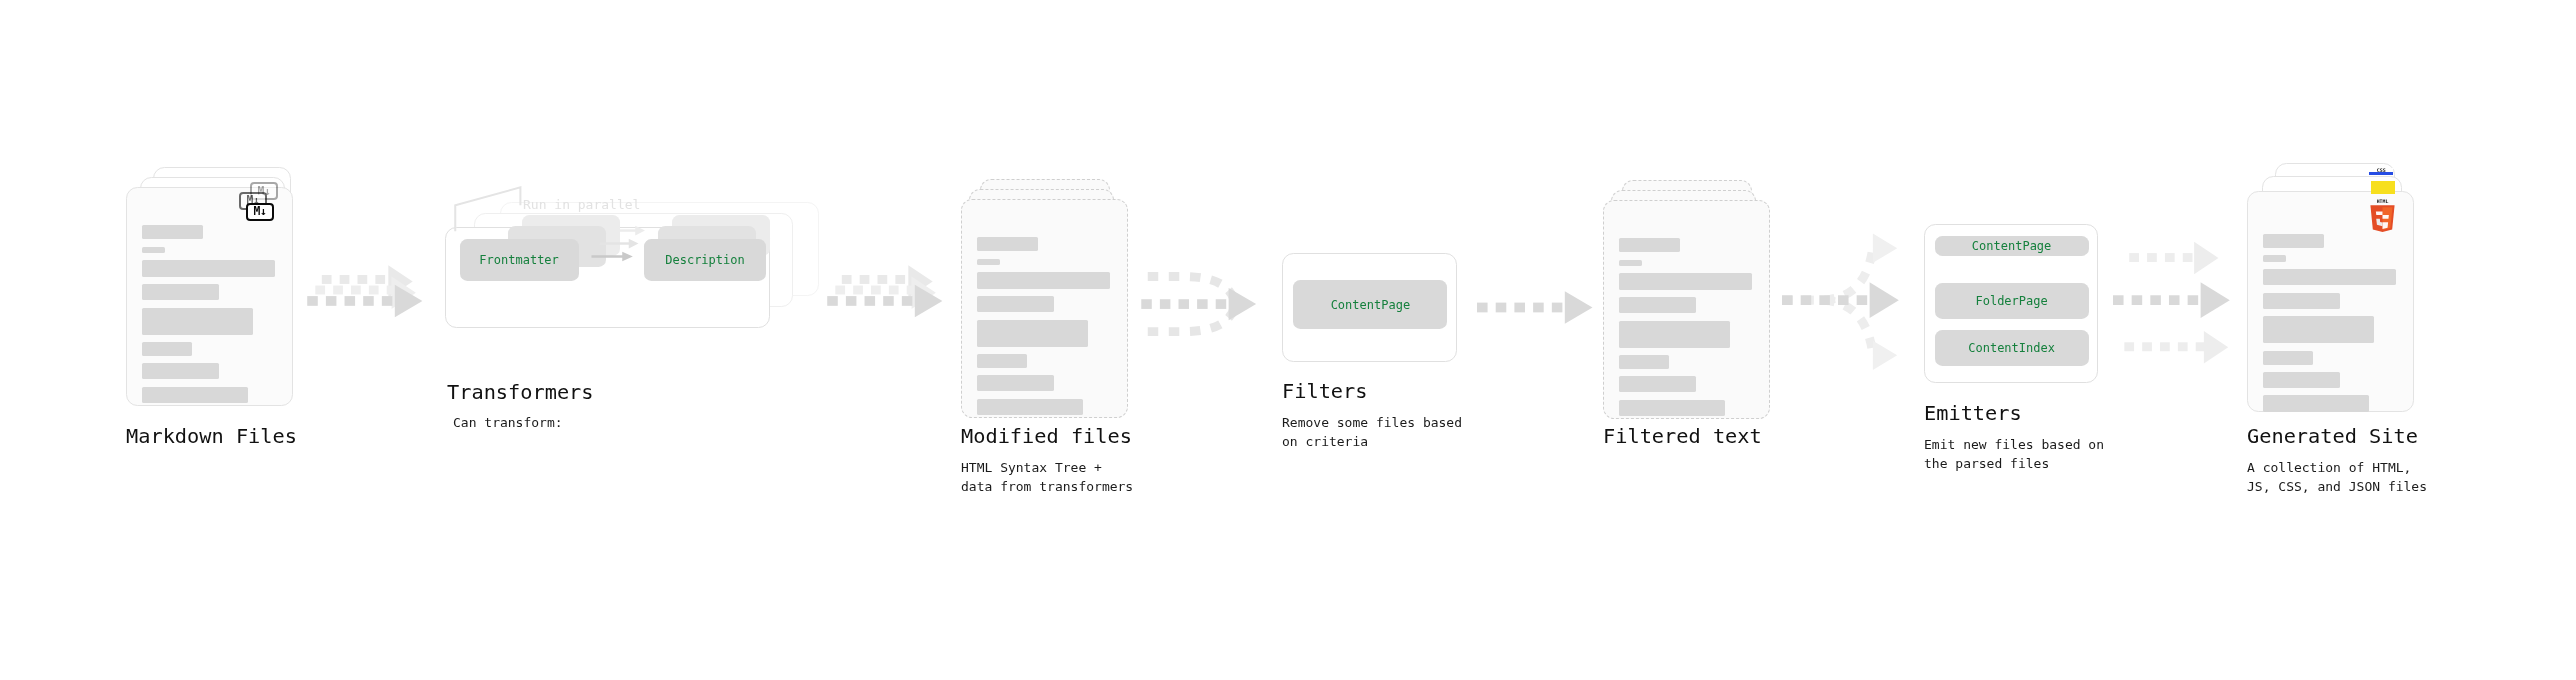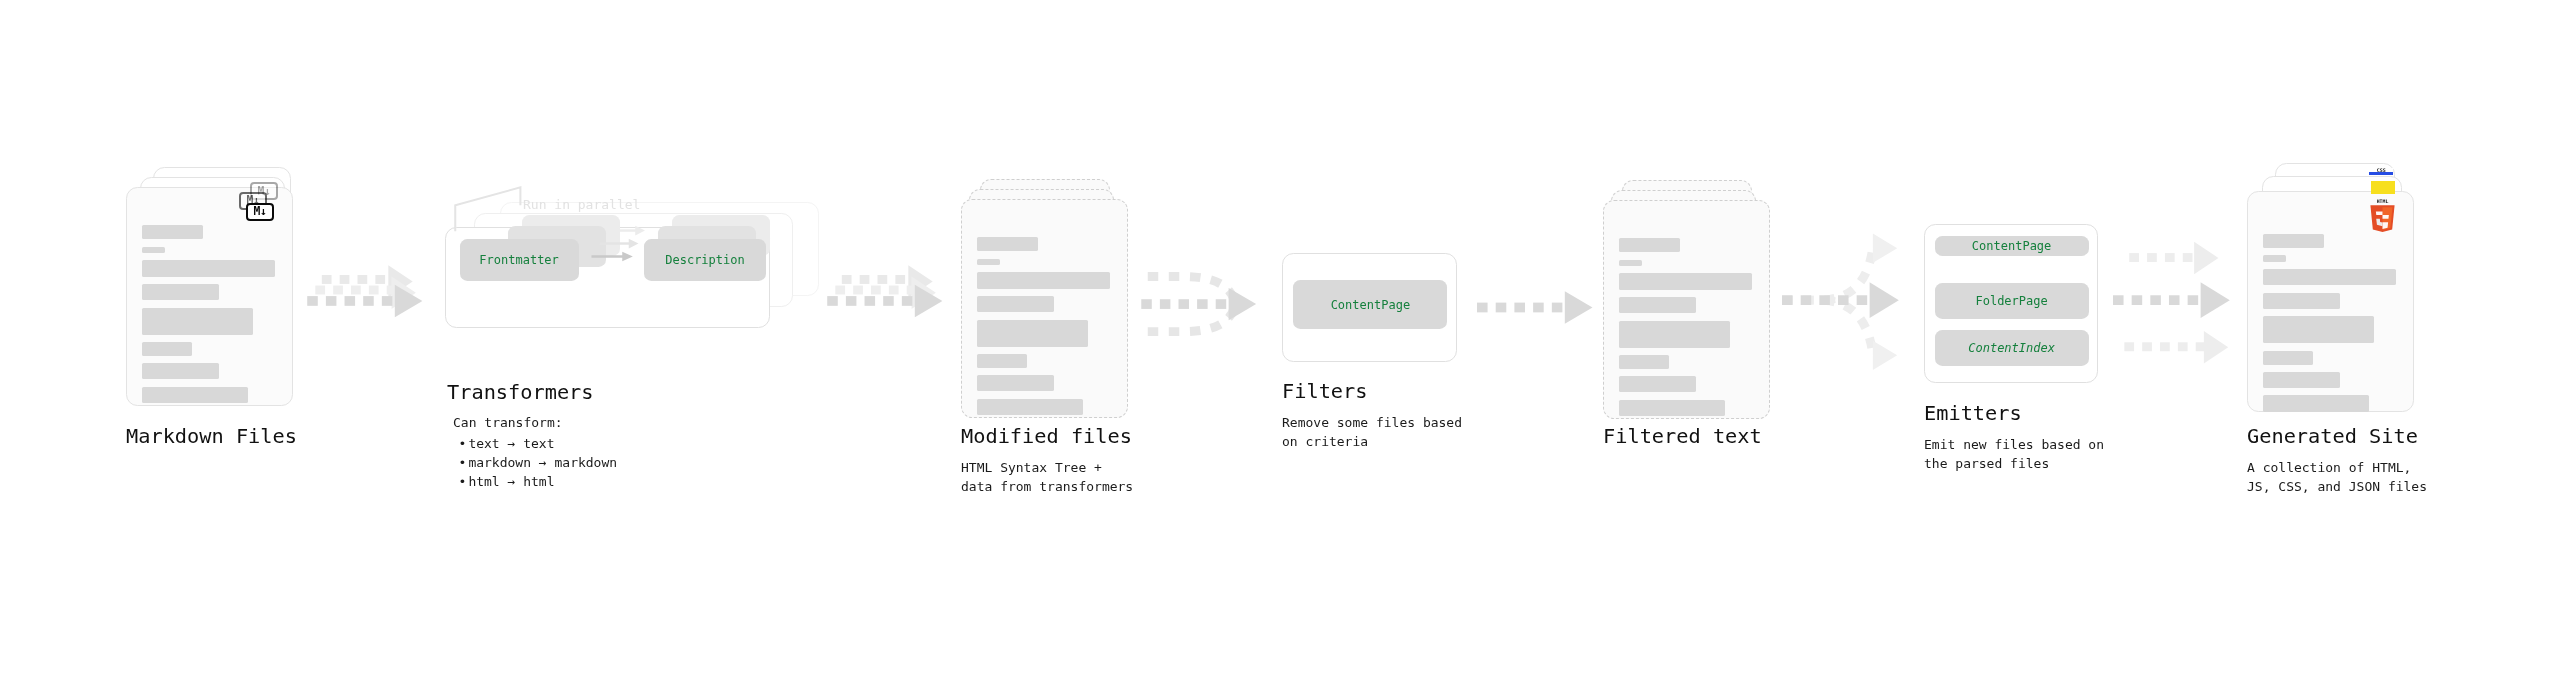--- a/index.html
+++ b/index.html
@@ -193,25 +193,20 @@
     </div>
 
     <svg class="ovl" width="114" height="49" style="left:6.5px; top:-18px;" viewBox="0 0 140 60">
       <path d="M4 58 L4 26 L84 4 L84 26" stroke="#e4e4e4" stroke-width="2.5" fill="none"></path>
     </svg>
   </div>
   <div class="parallel-label" style="left:523px; top:197px;">Run in parallel</div>
 
   <div class="cap-title" style="left:447px; top:380px;">Transformers</div>
   <div class="cap-sub" style="left:447px; top:414px;margin-left:6px;">Can transform:</div>
-  <div class="cap-list" style="left:457px; top:435px;">
-    <div class="li">text → text</div>
-    <div class="li">markdown → markdown</div>
-    <div class="li">html → html</div>
-  </div>
 
   <svg class="ovl" width="114" height="73" style="left:827px; top:275px;" viewBox="0 0 140 90">
     <g fill="#e9e9e9">
       <rect x="18" y="0" width="12" height="11"></rect>
         <rect x="40" y="0" width="12" height="11"></rect>
       <rect x="62" y="0" width="12" height="11"></rect>
         <rect x="84" y="0" width="12" height="11"></rect>
       <rect x="106" y="0" width="12" height="11"></rect>
       <polygon points="100,-12 130,8 100,28"></polygon>
     </g>
@@ -325,21 +320,21 @@
   </svg>
 
   <div class="node" style="left:1924px; top:224px;">
     <div class="group-box" style="left:0; top:0; width:174px; height:159px;"></div>
     <div class="pill" style="left:10.6px; top:12.2px; width:154px; height:20px;">
       <span>ContentPage</span>
     </div>
     <div class="pill" style="left:10.6px; top:59px; width:154px; height:36px;">
       <span>FolderPage</span>
     </div>
-    <div class="pill" style="left:10.6px; top:106px; width:154px; height:36px;font-style:italic;">
+    <div class="pill" style="left:10.6px; top:106px; width:154px; height:36px;">
       <span>ContentIndex</span>
     </div>
   </div>
   <div class="cap-title" style="left:1924px; top:401px;">Emitters</div>
   <div class="cap-sub" style="left:1924px; top:436px;">Emit new files based on
 the parsed files</div>
 
   <svg class="ovl" width="146" height="146" style="left:2113px; top:232px;" viewBox="0 0 180 180">
     <g fill="#ededed">
       <rect x="20" y="26" width="12" height="11"></rect>

